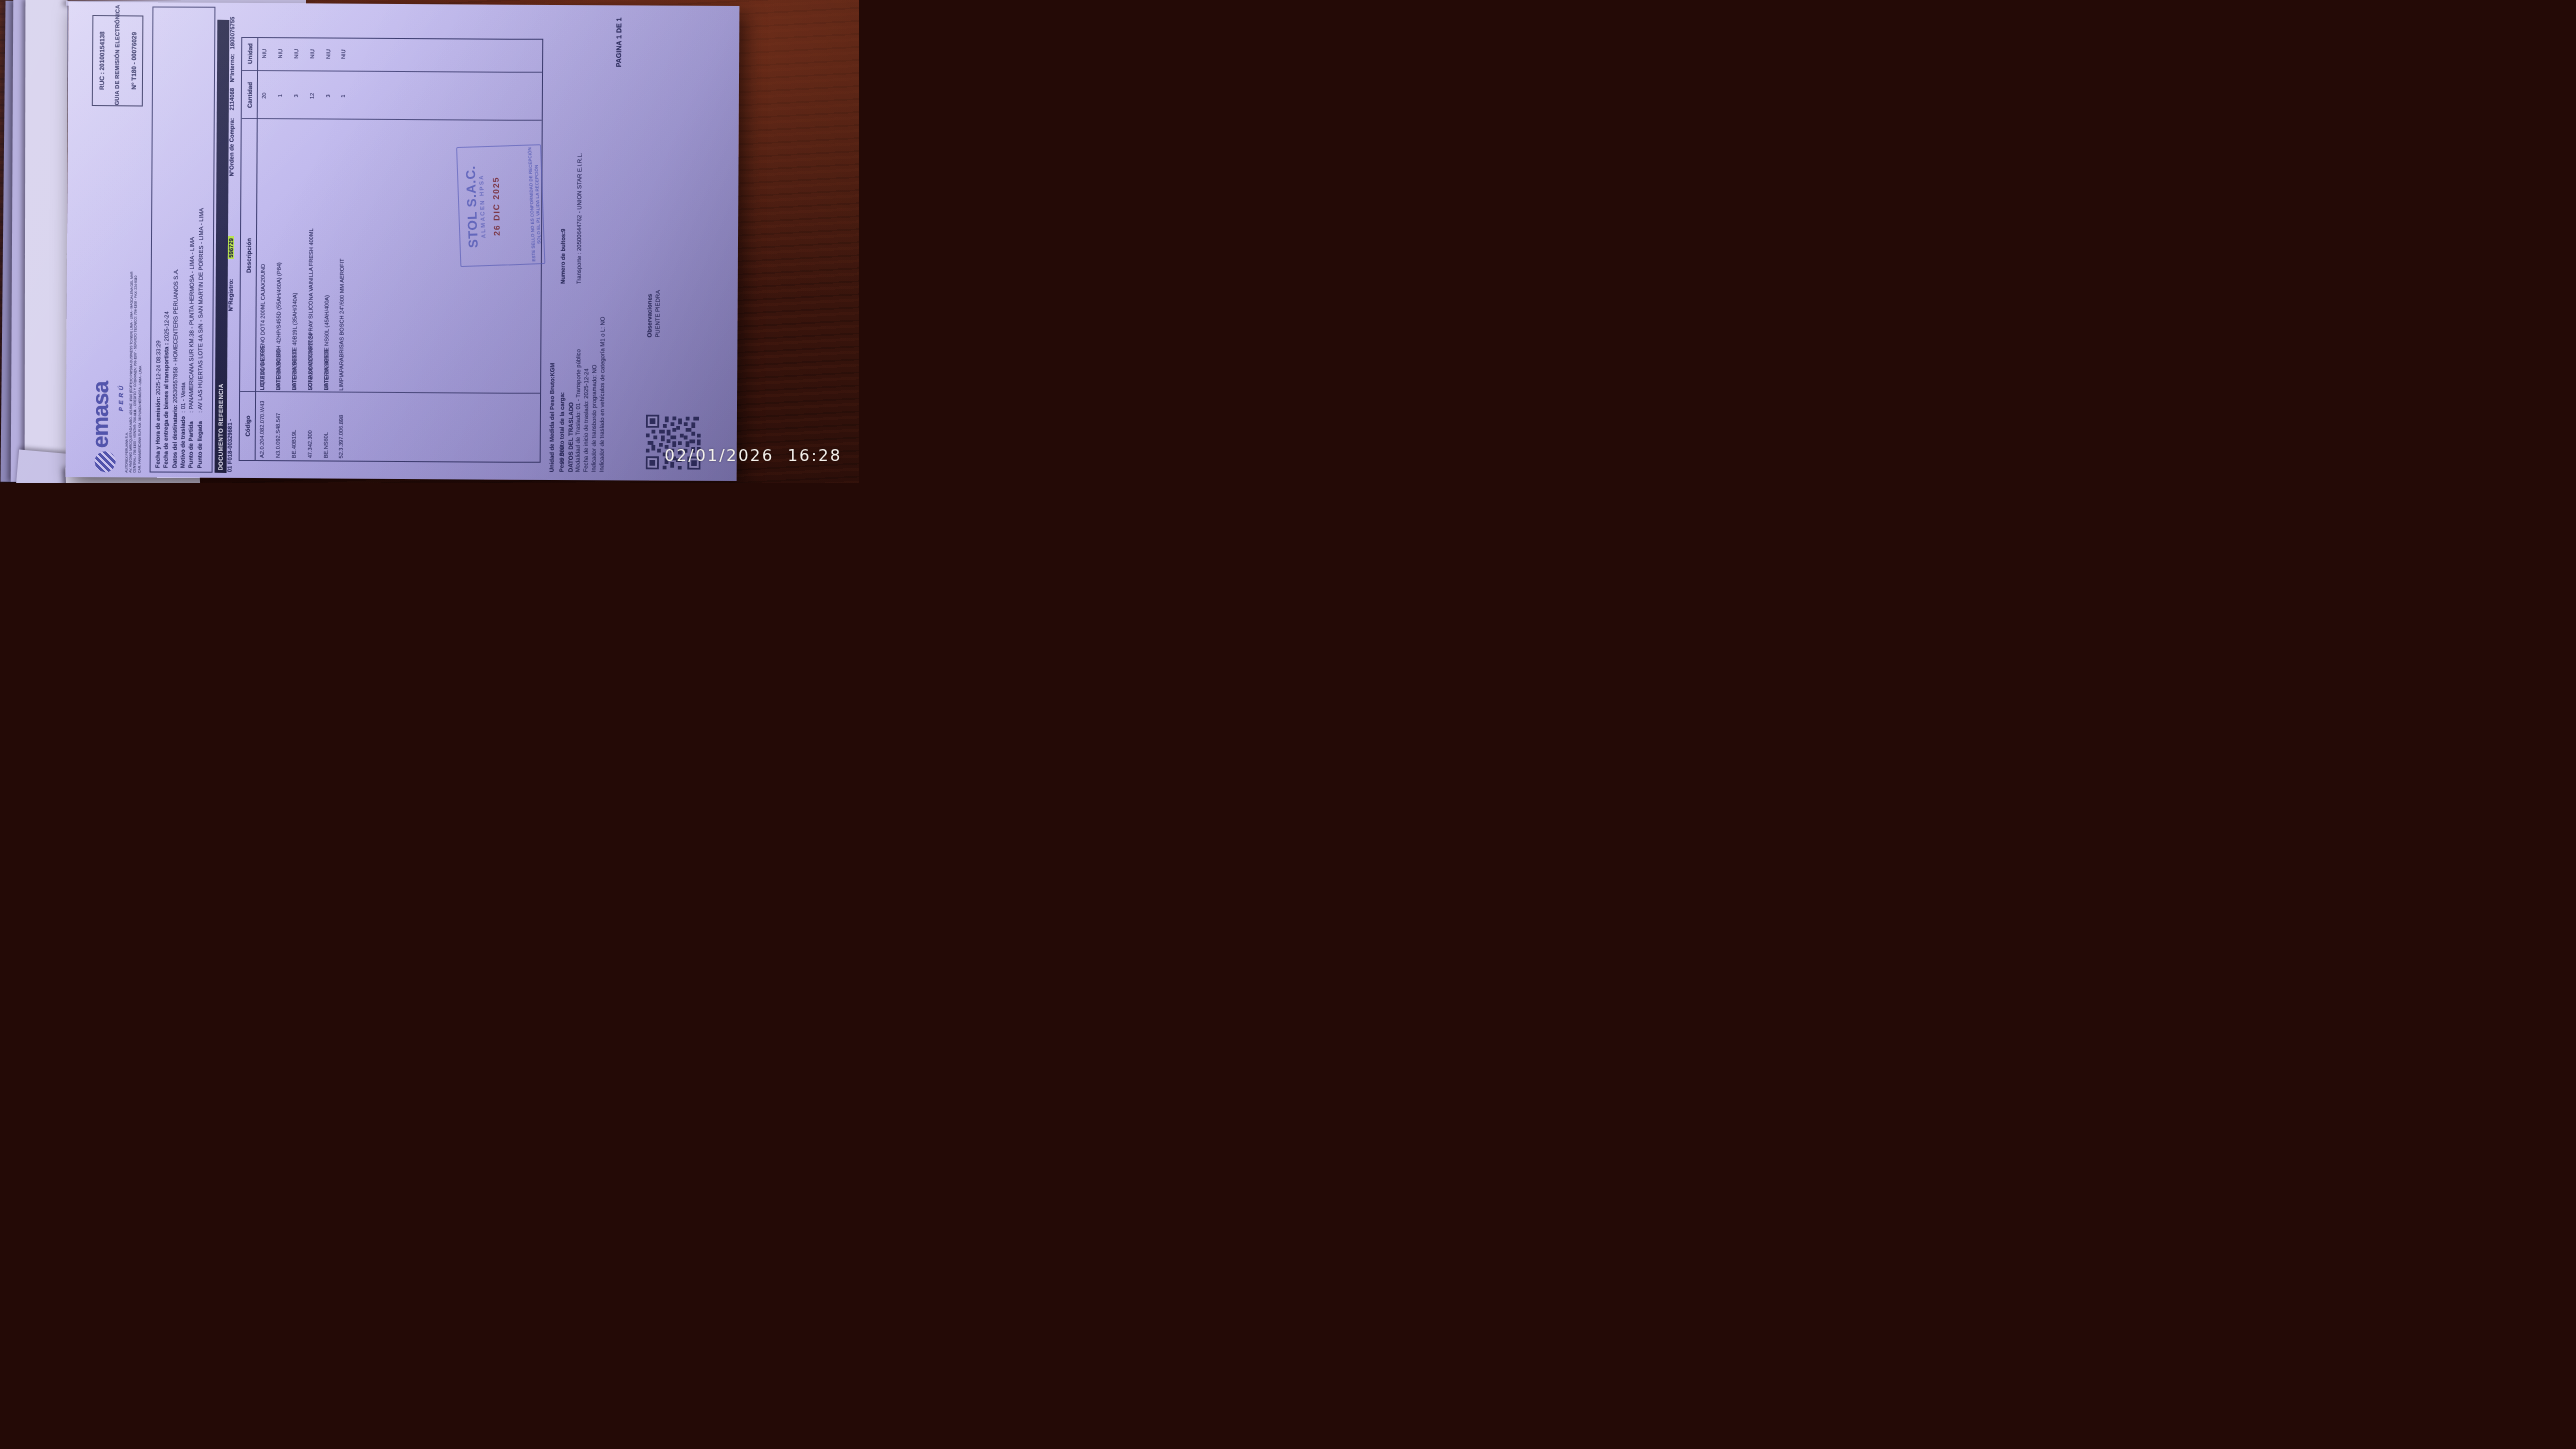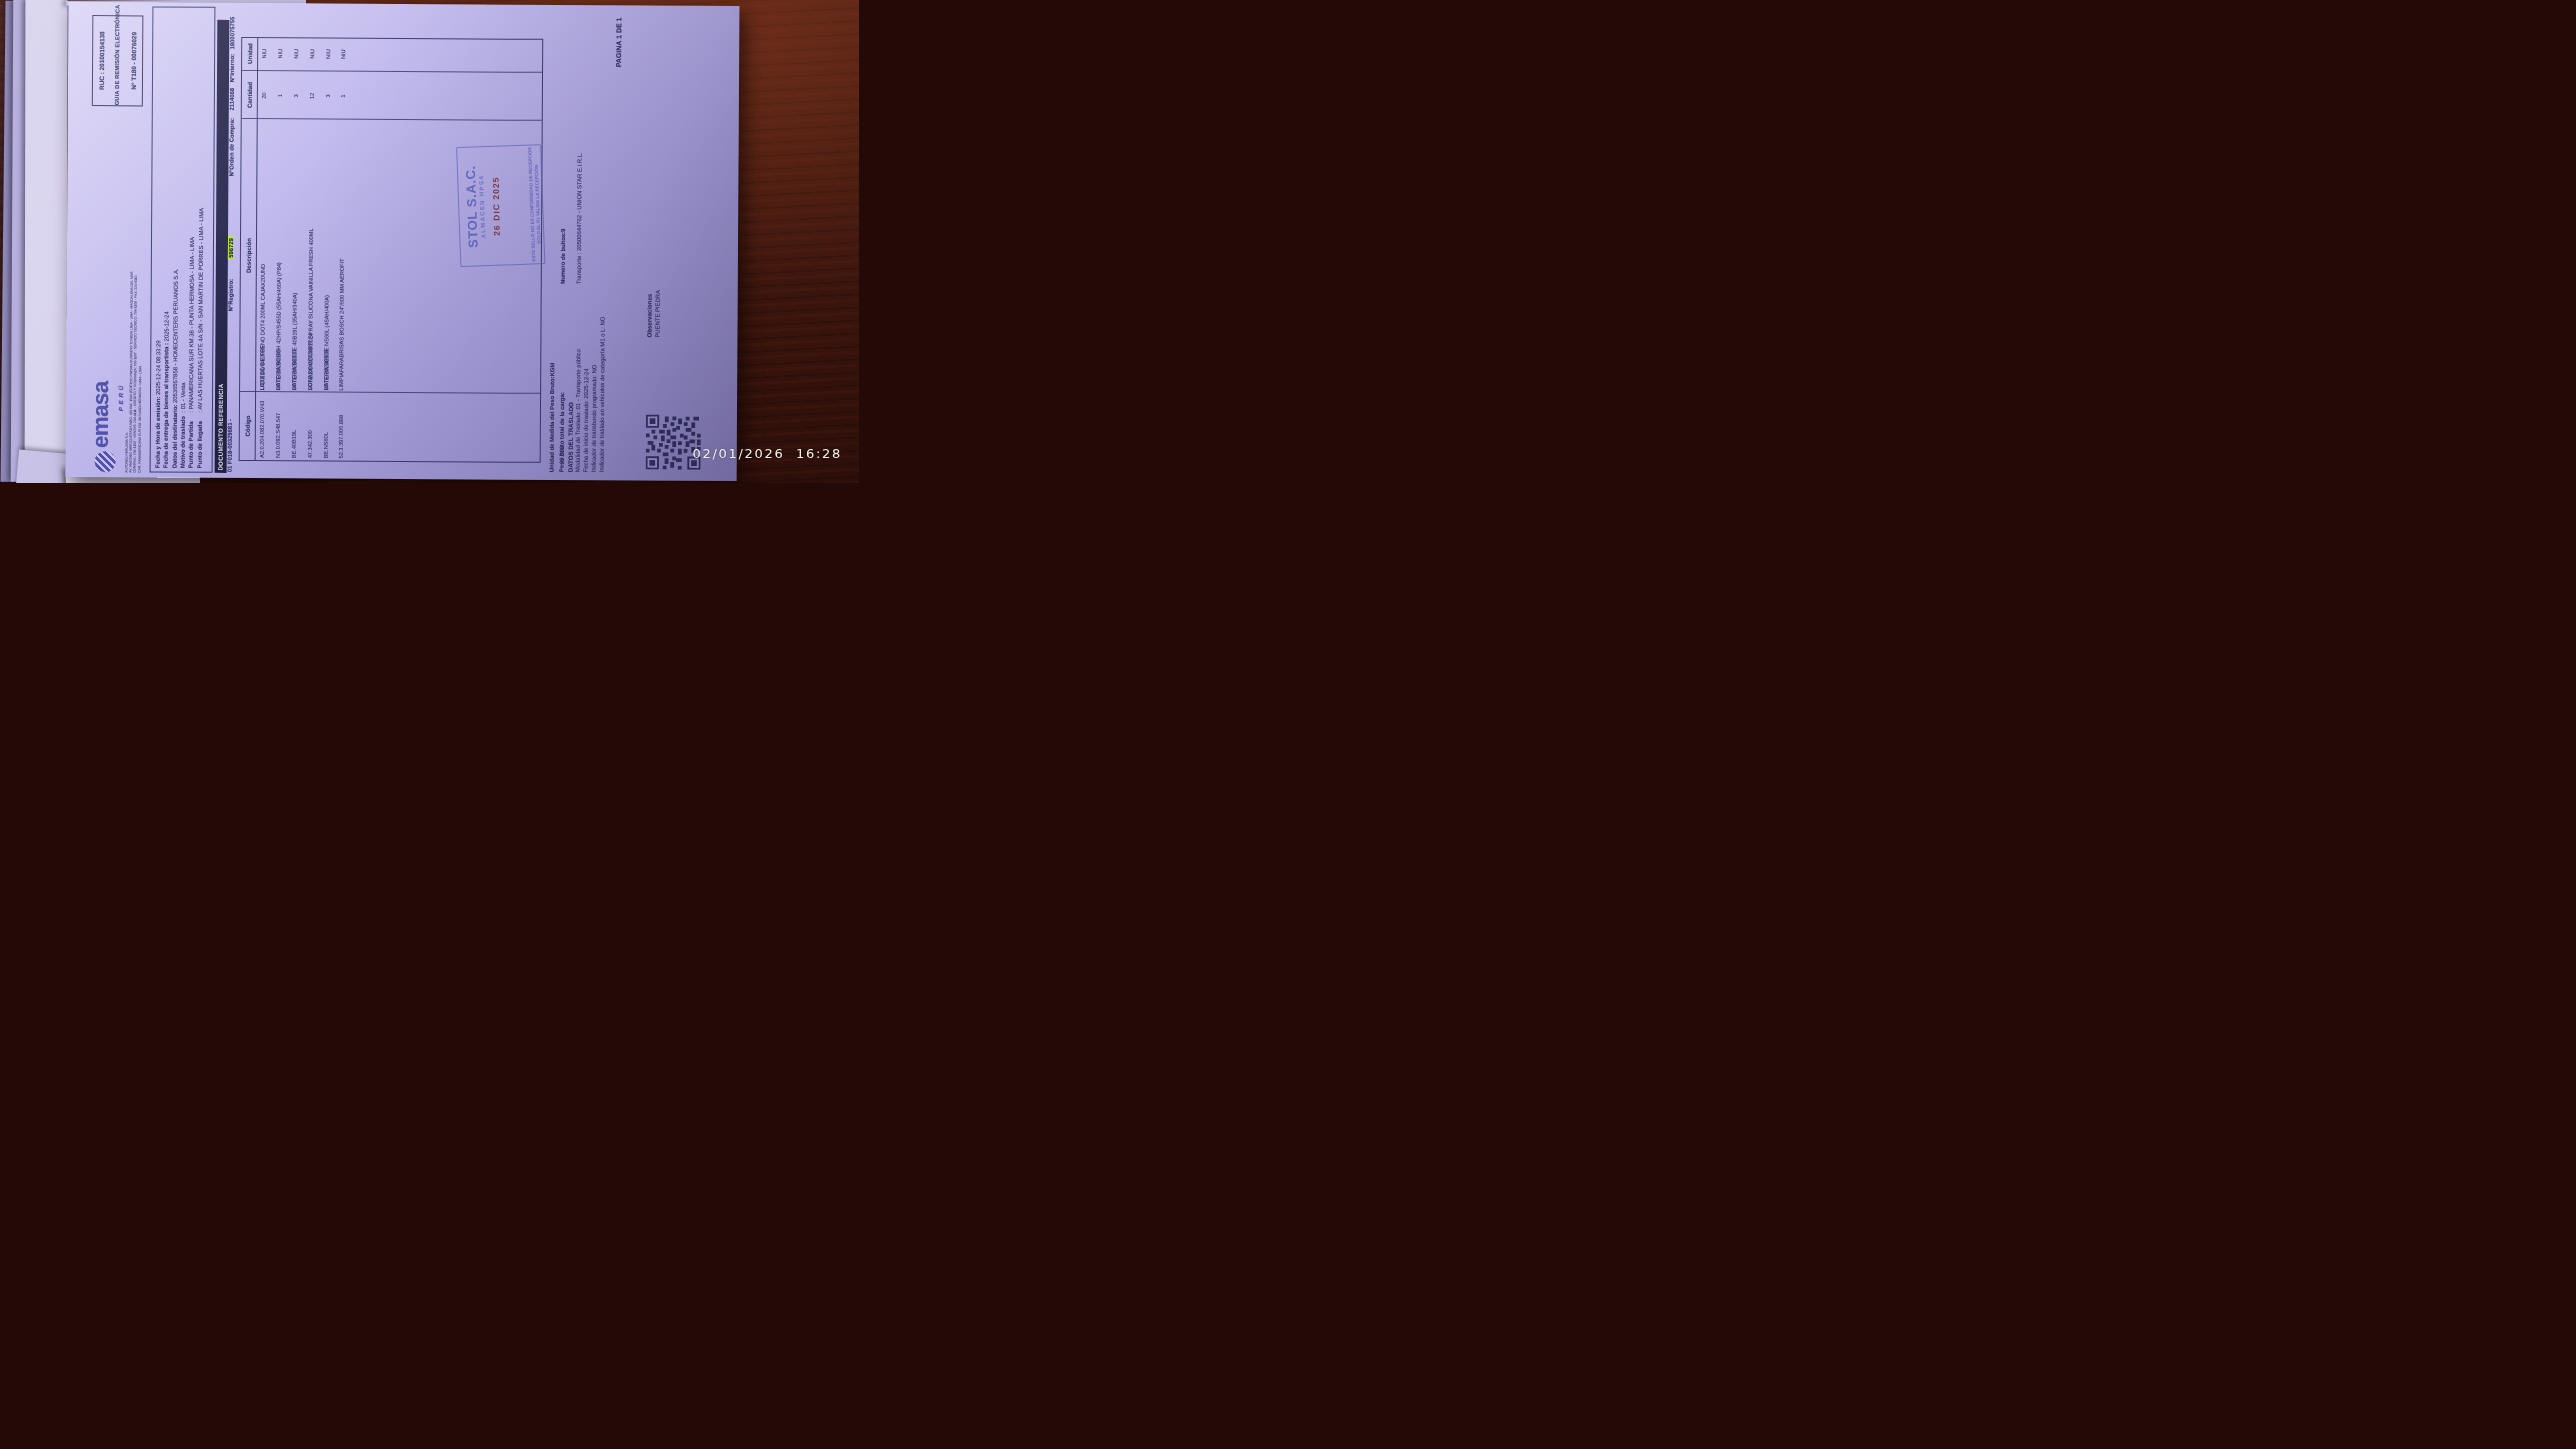--- a/index.html
+++ b/index.html
@@ -97,21 +97,21 @@
   .tl b{font-weight:bold;}
   .t-right{left:196px;}
   
   .pagina{left:413px;top:547px;font-size:7px;font-weight:bold;white-space:nowrap;}
   .obs-l{left:143px;top:579px;font-size:6.1px;font-weight:bold;}
   .obs-v{left:143px;top:588px;font-size:5.9px;}
   .qr{left:11.2px;top:580px;width:55px;height:55px;opacity:.88;}
   
   .light{position:absolute;inset:0;z-index:50;pointer-events:none;
     background:linear-gradient(115deg,rgba(255,255,255,.07),rgba(255,255,255,0) 35%,rgba(0,0,0,.08) 68%,rgba(0,0,0,.26) 100%);}
-  .timestamp{position:absolute;right:17px;top:446px;z-index:60;color:#f4f1ec;font-size:13px;
+  .timestamp{position:absolute;right:17px;top:446px;z-index:60;color:#f4f1ec;font-size:16px;
     letter-spacing:1.7px;white-space:pre;text-shadow:0 0 2.2px rgba(0,0,0,.4);font-family:"DejaVu Sans",sans-serif;}
 </style>
 </head>
 <body>
 
 <div class="stage">
 
   <div class="sheet s1"></div>
   <div class="sheet s2"></div>
   <div class="sheet s3"></div>

